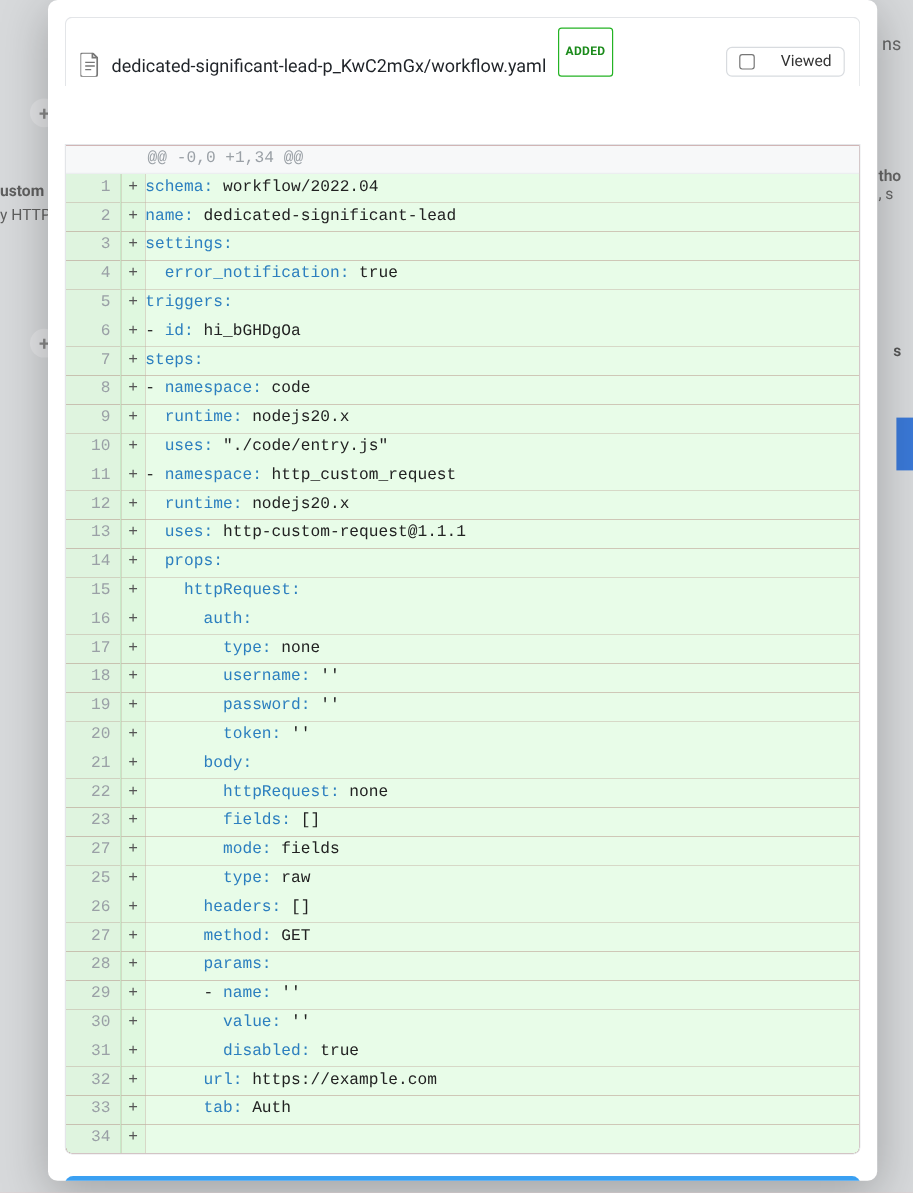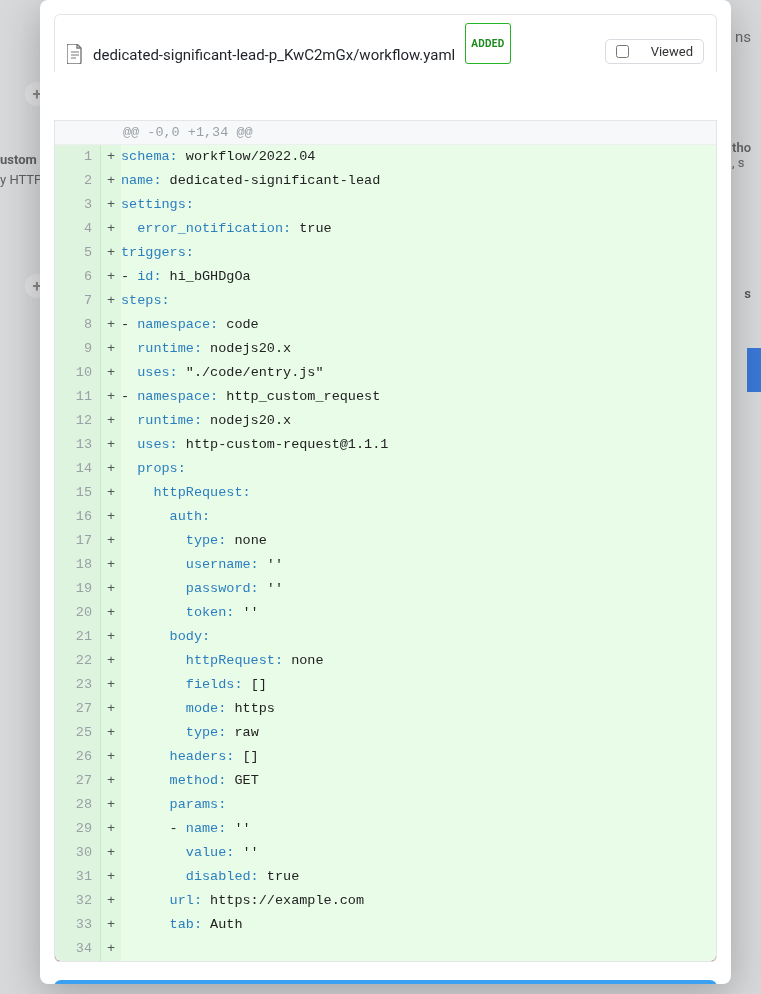--- a/index.html
+++ b/index.html
@@ -288,21 +288,21 @@
             <div class="code"><span class="k">        httpRequest:</span><span class="v"> none</span></div>
           </div>
           <div class="diff-line">
             <div class="ln">23</div>
             <div class="sign">+</div>
             <div class="code"><span class="k">        fields:</span><span class="v"> []</span></div>
           </div>
           <div class="diff-line">
             <div class="ln">27</div>
             <div class="sign">+</div>
-            <div class="code"><span class="k">        mode:</span><span class="v"> https</span></div>
+            <div class="code"><span class="k">        mode:</span><span class="v"> fields</span></div>
           </div>
           <div class="diff-line">
             <div class="ln">25</div>
             <div class="sign">+</div>
             <div class="code"><span class="k">        type:</span><span class="v"> raw</span></div>
           </div>
           <div class="diff-line">
             <div class="ln">26</div>
             <div class="sign">+</div>
             <div class="code"><span class="k">      headers:</span><span class="v"> []</span></div>

